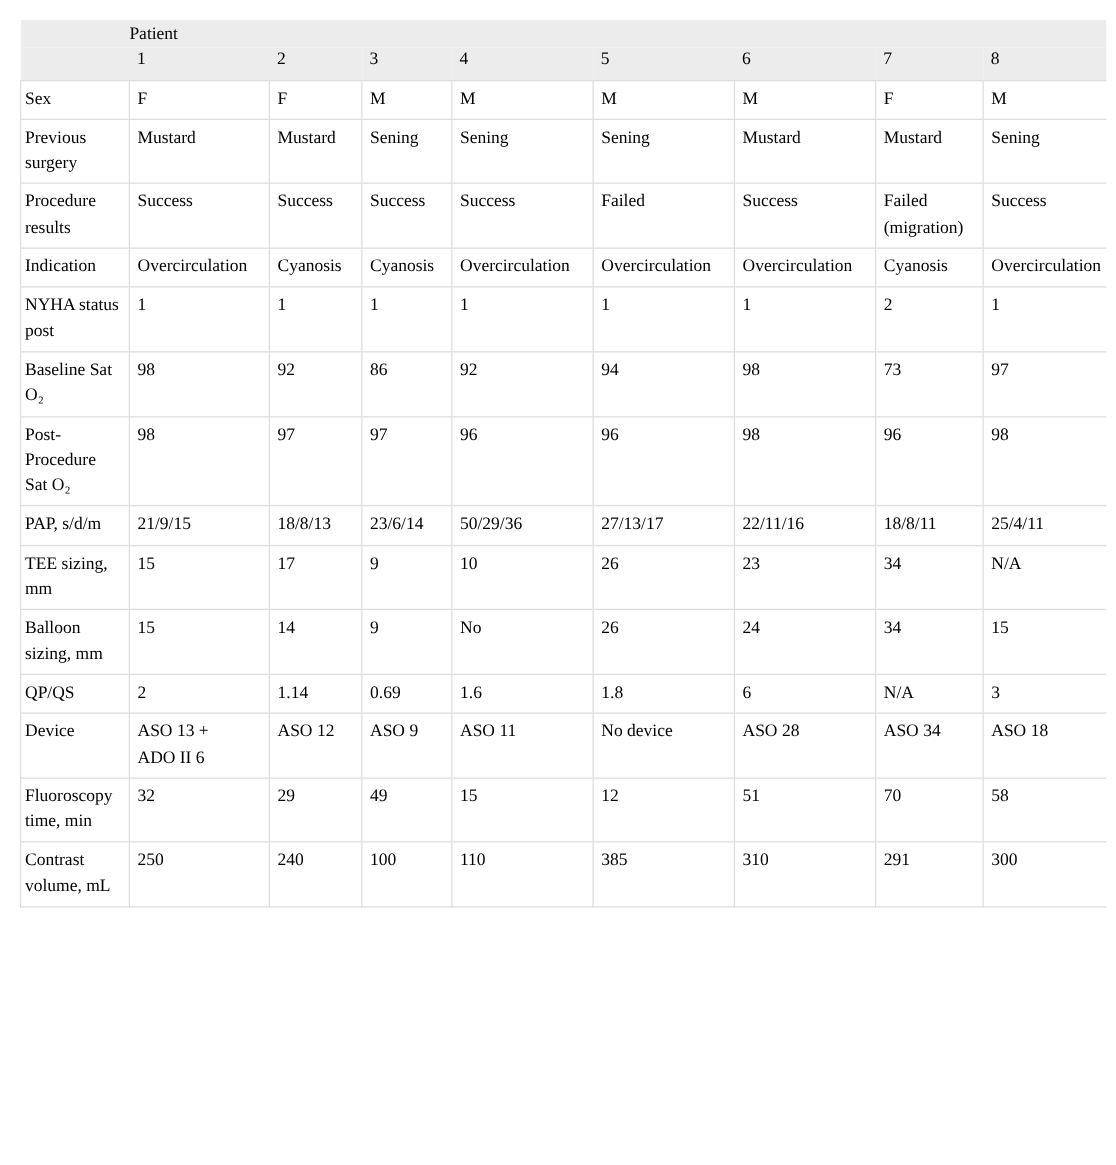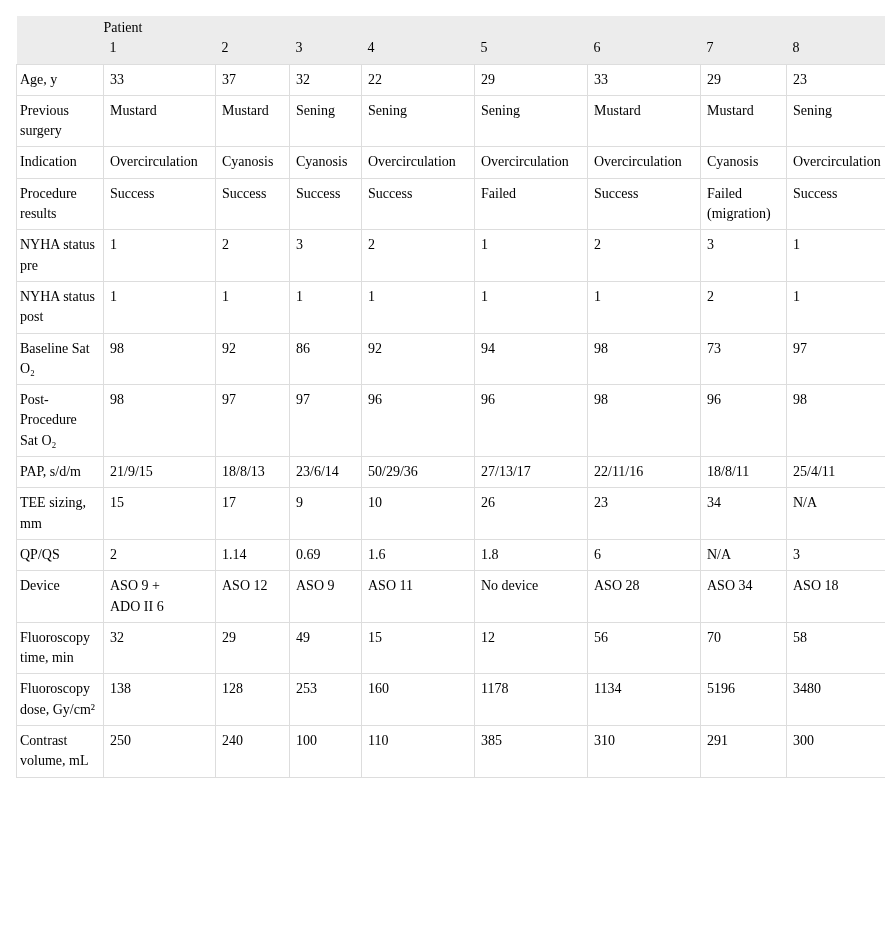--- a/index.html
+++ b/index.html
@@ -75,74 +75,63 @@
         <th>3</th>
         <th>4</th>
         <th>5</th>
         <th>6</th>
         <th>7</th>
         <th>8</th>
       </tr>
   </thead>
   <tbody>
 
-      <tr>
-        <th class="row-label">Age, y</th>
-        <td>33</td>
-        <td>37</td>
-        <td>32</td>
-        <td>22</td>
-        <td>29</td>
-        <td>33</td>
-        <td>29</td>
-        <td>23</td>
+  <tr>
+        <th class="row-label">Sex</th>
+        <td>F</td>
+        <td>F</td>
+        <td>M</td>
+        <td>M</td>
+        <td>M</td>
+        <td>M</td>
+        <td>F</td>
+        <td>M</td>
       </tr>
       <tr>
         <th class="row-label">Previous surgery</th>
         <td>Mustard</td>
         <td>Mustard</td>
         <td>Sening</td>
         <td>Sening</td>
         <td>Sening</td>
         <td>Mustard</td>
         <td>Mustard</td>
         <td>Sening</td>
+      </tr>
+      <tr>
+        <th class="row-label">Procedure results</th>
+        <td>Success</td>
+        <td>Success</td>
+        <td>Success</td>
+        <td>Success</td>
+        <td>Failed</td>
+        <td>Success</td>
+        <td>Failed (migration)</td>
+        <td>Success</td>
       </tr>
       <tr>
         <th class="row-label">Indication</th>
         <td>Overcirculation</td>
         <td>Cyanosis</td>
         <td>Cyanosis</td>
         <td>Overcirculation</td>
         <td>Overcirculation</td>
         <td>Overcirculation</td>
         <td>Cyanosis</td>
         <td>Overcirculation</td>
-      </tr>
-      <tr>
-        <th class="row-label">Procedure results</th>
-        <td>Success</td>
-        <td>Success</td>
-        <td>Success</td>
-        <td>Success</td>
-        <td>Failed</td>
-        <td>Success</td>
-        <td>Failed (migration)</td>
-        <td>Success</td>
-      </tr>
-      <tr>
-        <th class="row-label">NYHA status pre</th>
-        <td>1</td>
-        <td>2</td>
-        <td>3</td>
-        <td>2</td>
-        <td>1</td>
-        <td>2</td>
-        <td>3</td>
-        <td>1</td>
       </tr>
       <tr>
         <th class="row-label">NYHA status post</th>
         <td>1</td>
         <td>1</td>
         <td>1</td>
         <td>1</td>
         <td>1</td>
         <td>1</td>
         <td>2</td>
@@ -186,63 +175,63 @@
         <td>15</td>
         <td>17</td>
         <td>9</td>
         <td>10</td>
         <td>26</td>
         <td>23</td>
         <td>34</td>
         <td>N/A</td>
       </tr>
       <tr>
+        <th class="row-label">Balloon sizing, mm</th>
+        <td>15</td>
+        <td>14</td>
+        <td>9</td>
+        <td>No</td>
+        <td>26</td>
+        <td>24</td>
+        <td>34</td>
+        <td>15</td>
+      </tr>
+      <tr>
         <th class="row-label">QP/QS</th>
         <td>2</td>
         <td>1.14</td>
         <td>0.69</td>
         <td>1.6</td>
         <td>1.8</td>
         <td>6</td>
         <td>N/A</td>
         <td>3</td>
       </tr>
       <tr>
         <th class="row-label">Device</th>
-        <td>ASO 9 +
+        <td>ASO 13 +
 ADO II 6</td>
         <td>ASO 12</td>
         <td>ASO 9</td>
         <td>ASO 11</td>
         <td>No device</td>
         <td>ASO 28</td>
         <td>ASO 34</td>
         <td>ASO 18</td>
       </tr>
       <tr>
         <th class="row-label">Fluoroscopy time, min</th>
         <td>32</td>
         <td>29</td>
         <td>49</td>
         <td>15</td>
         <td>12</td>
-        <td>56</td>
+        <td>51</td>
         <td>70</td>
         <td>58</td>
-      </tr>
-      <tr>
-        <th class="row-label">Fluoroscopy dose, Gy/cm²</th>
-        <td>138</td>
-        <td>128</td>
-        <td>253</td>
-        <td>160</td>
-        <td>1178</td>
-        <td>1134</td>
-        <td>5196</td>
-        <td>3480</td>
       </tr>
       <tr>
         <th class="row-label">Contrast volume, mL</th>
         <td>250</td>
         <td>240</td>
         <td>100</td>
         <td>110</td>
         <td>385</td>
         <td>310</td>
         <td>291</td>

